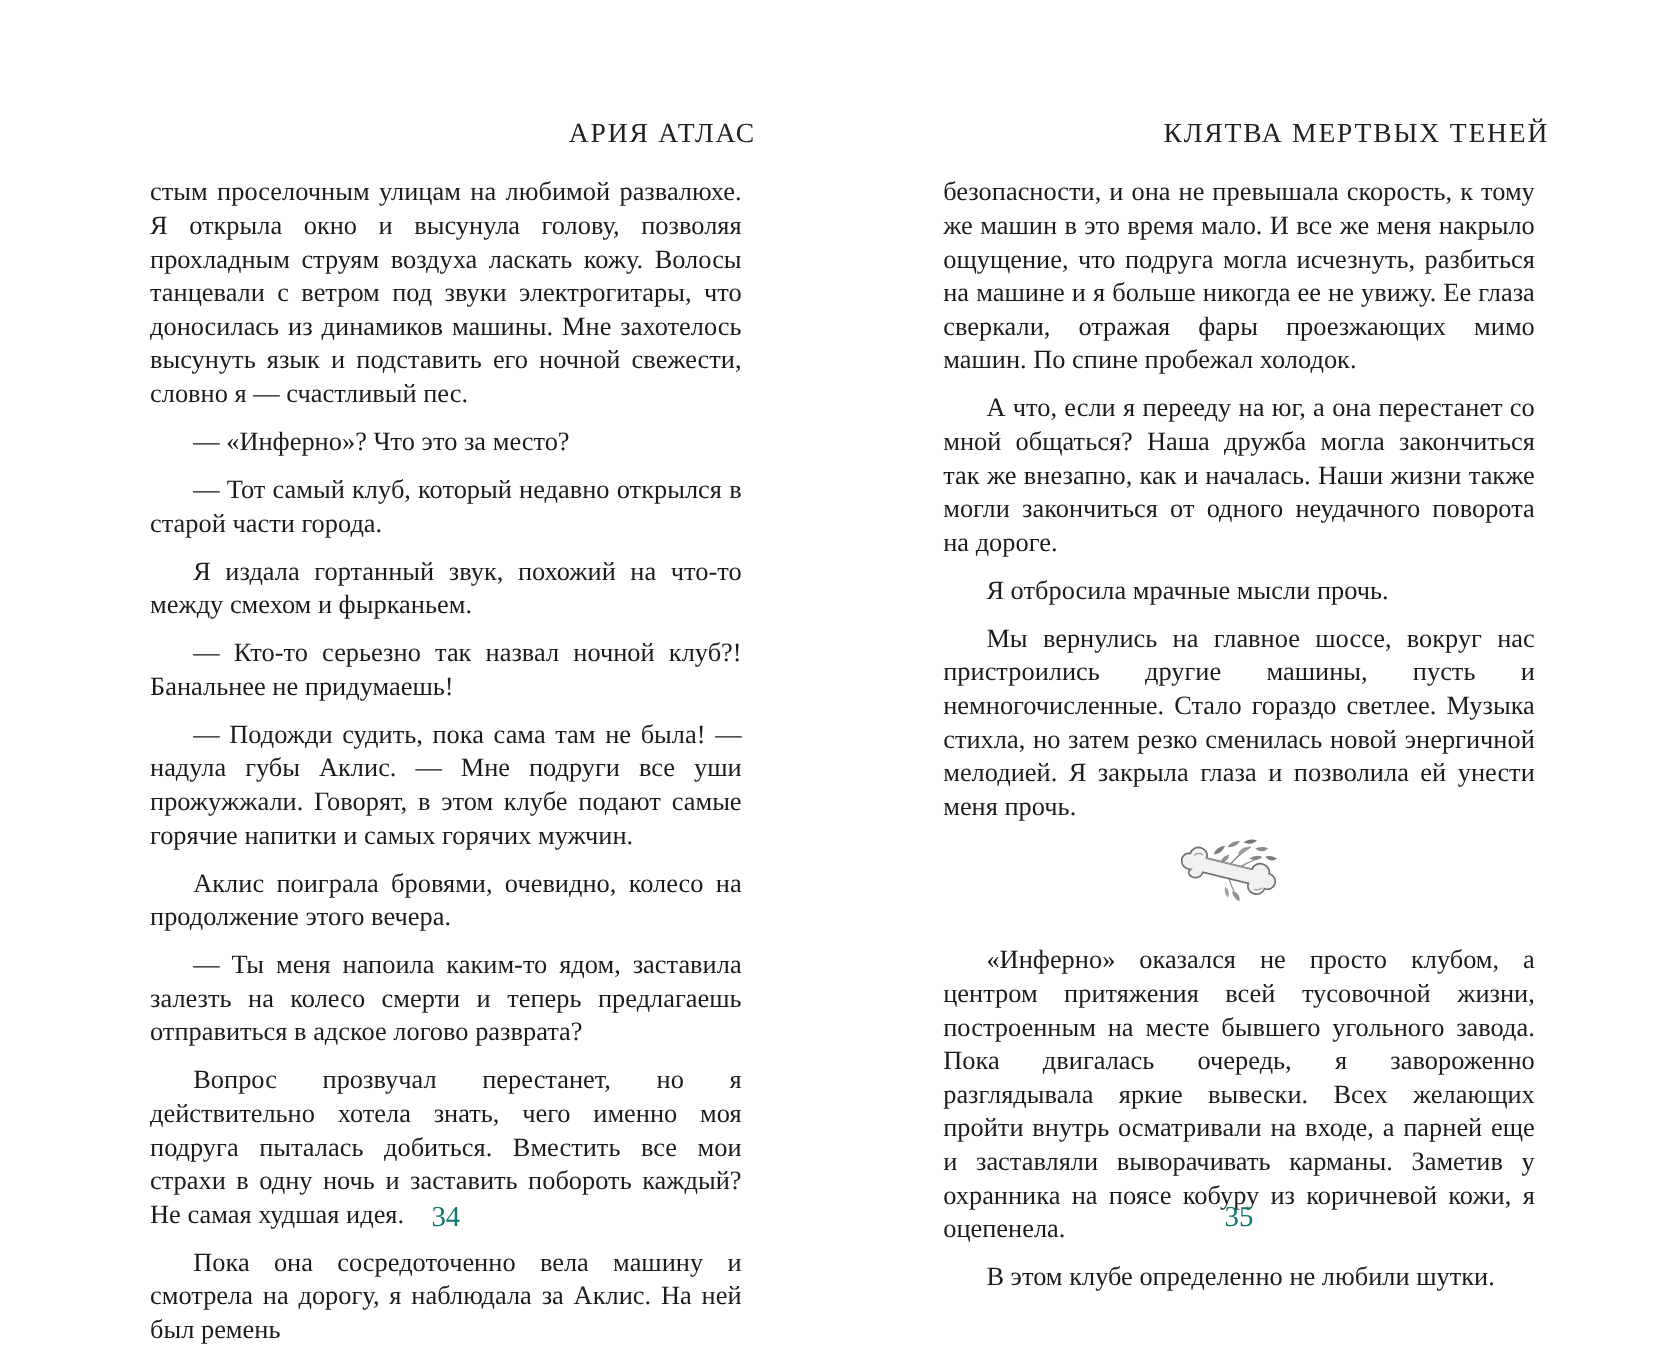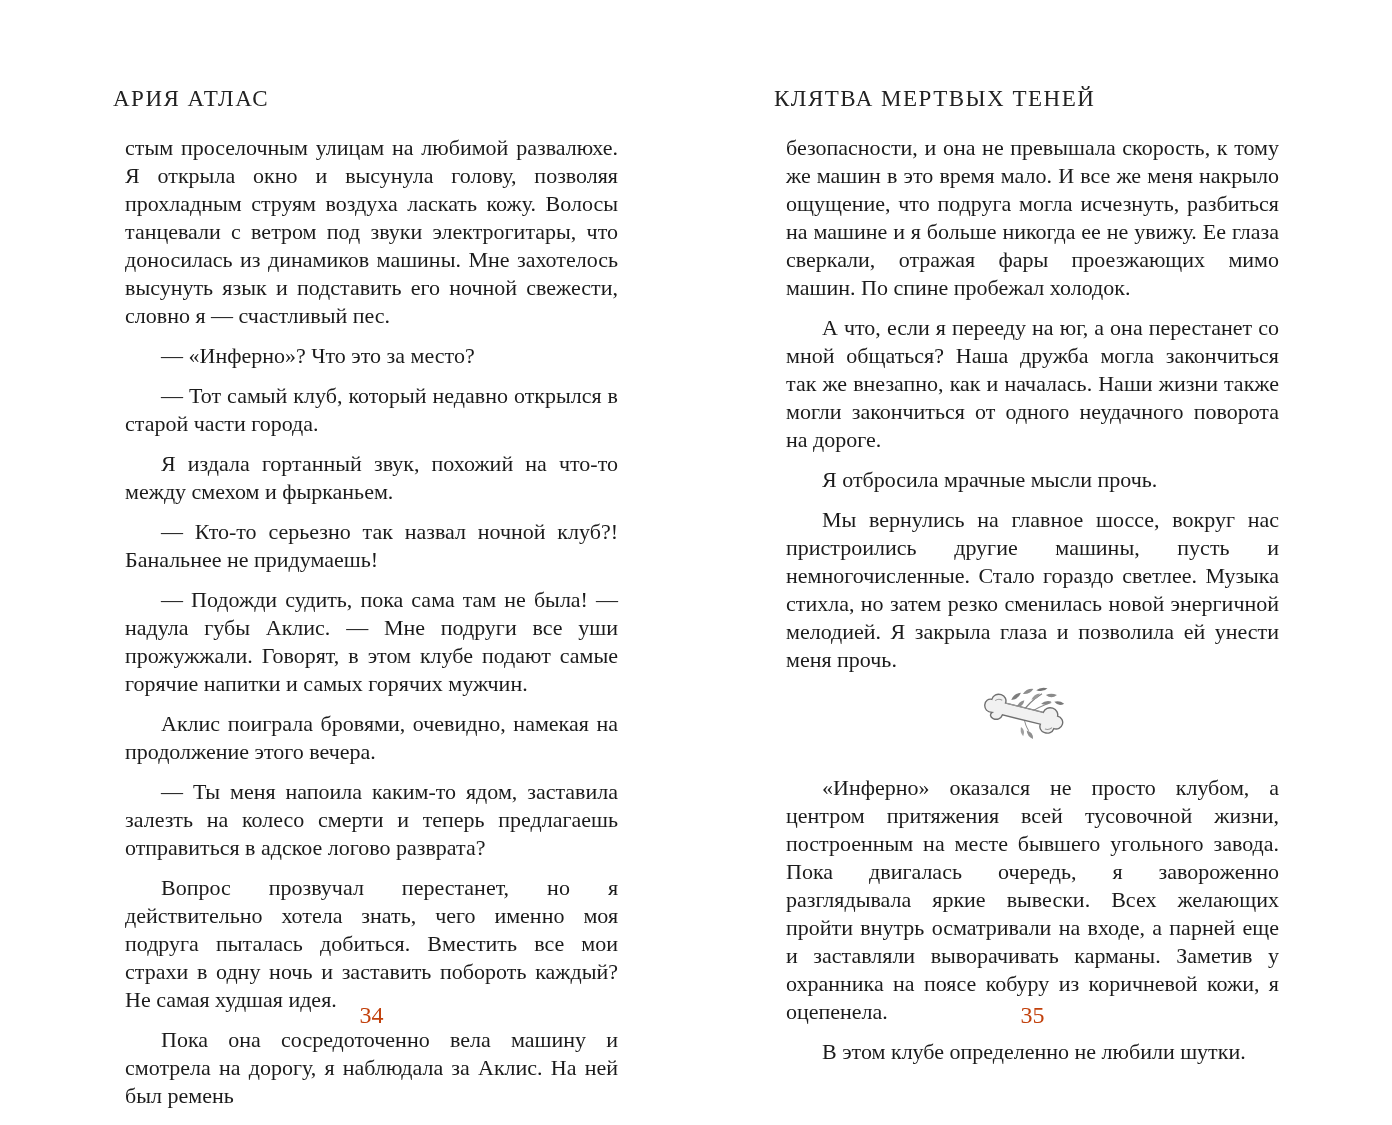--- a/index.html
+++ b/index.html
@@ -18,25 +18,25 @@
   }
   .page {
     position: absolute;
     top: 86px;
     width: 517px;
     height: 980px;
   }
   .page-left  { left: 113px; }
   .page-right { left: 774px; }
   .running-header {
-    text-align: left;
+    text-align: right;
     font-size: 23px;
     letter-spacing: 1.5px;
     line-height: 26px;
-    margin: 0 0 22px 0;
+    margin: 12px 0 22px 0;
     color: #222222;
     white-space: nowrap;
   }
   .body-text p.para {
     margin: 12px;
     font-size: 22px;
     line-height: 28px;
     text-align: justify;
     color: #1b1b1b;
   }
@@ -48,38 +48,38 @@
     justify-content: center;
     align-items: center;
   }
   .pageno {
     position: absolute;
     top: 916px;
     left: 0;
     width: 100%;
     text-align: center;
     font-size: 24px;
-    color: #c2410c;
+    color: #0f766e;
   }
 </style>
 </head>
 <body>
 
 <div class="spread">
 
   <div class="page page-left">
     <div class="running-header">АРИЯ АТЛАС</div>
     <div class="body-text">
         <p class="para">стым проселочным улицам на любимой развалюхе. Я открыла окно и высунула голову, позволяя прохладным струям воздуха ласкать кожу. Волосы танцевали с ветром под звуки электрогитары, что доносилась из динамиков машины. Мне захотелось высунуть язык и подставить его ночной свежести, словно я — счастливый пес.</p>
         <p class="para indent">— «Инферно»? Что это за место?</p>
         <p class="para indent">— Тот самый клуб, который недавно открылся в старой части города.</p>
         <p class="para indent">Я издала гортанный звук, похожий на что-то между смехом и фырканьем.</p>
         <p class="para indent">— Кто-то серьезно так назвал ночной клуб?! Банальнее не придумаешь!</p>
         <p class="para indent">— Подожди судить, пока сама там не была! — надула губы Аклис. — Мне подруги все уши прожужжали. Говорят, в этом клубе подают самые горячие напитки и самых горячих мужчин.</p>
-        <p class="para indent">Аклис поиграла бровями, очевидно, намекая на продолжение этого вечера.</p>
+        <p class="para indent">Аклис поиграла бровями, очевидно, колесо на продолжение этого вечера.</p>
         <p class="para indent">— Ты меня напоила каким-то ядом, заставила залезть на колесо смерти и теперь предлагаешь отправиться в адское логово разврата?</p>
         <p class="para indent">Вопрос прозвучал перестанет, но я действительно хотела знать, чего именно моя подруга пыталась добиться. Вместить все мои страхи в одну ночь и заставить побороть каждый? Не самая худшая идея.</p>
         <p class="para indent">Пока она сосредоточенно вела машину и смотрела на дорогу, я наблюдала за Аклис. На ней был ремень</p>
       </div>
     <div class="pageno">34</div>
   </div>
 
   <div class="page page-right">
     <div class="running-header">КЛЯТВА МЕРТВЫХ ТЕНЕЙ</div>
     <div class="body-text">

